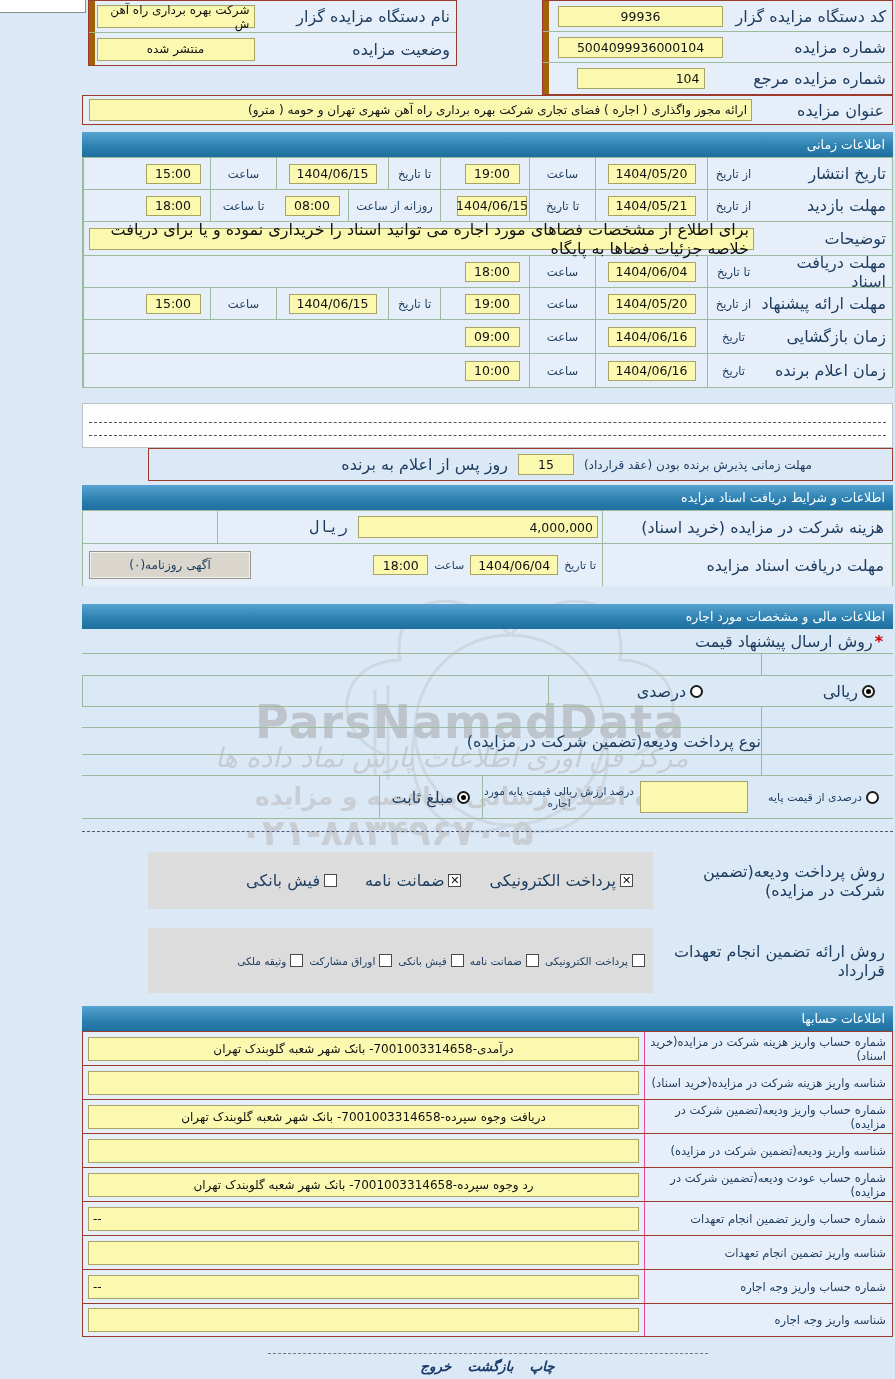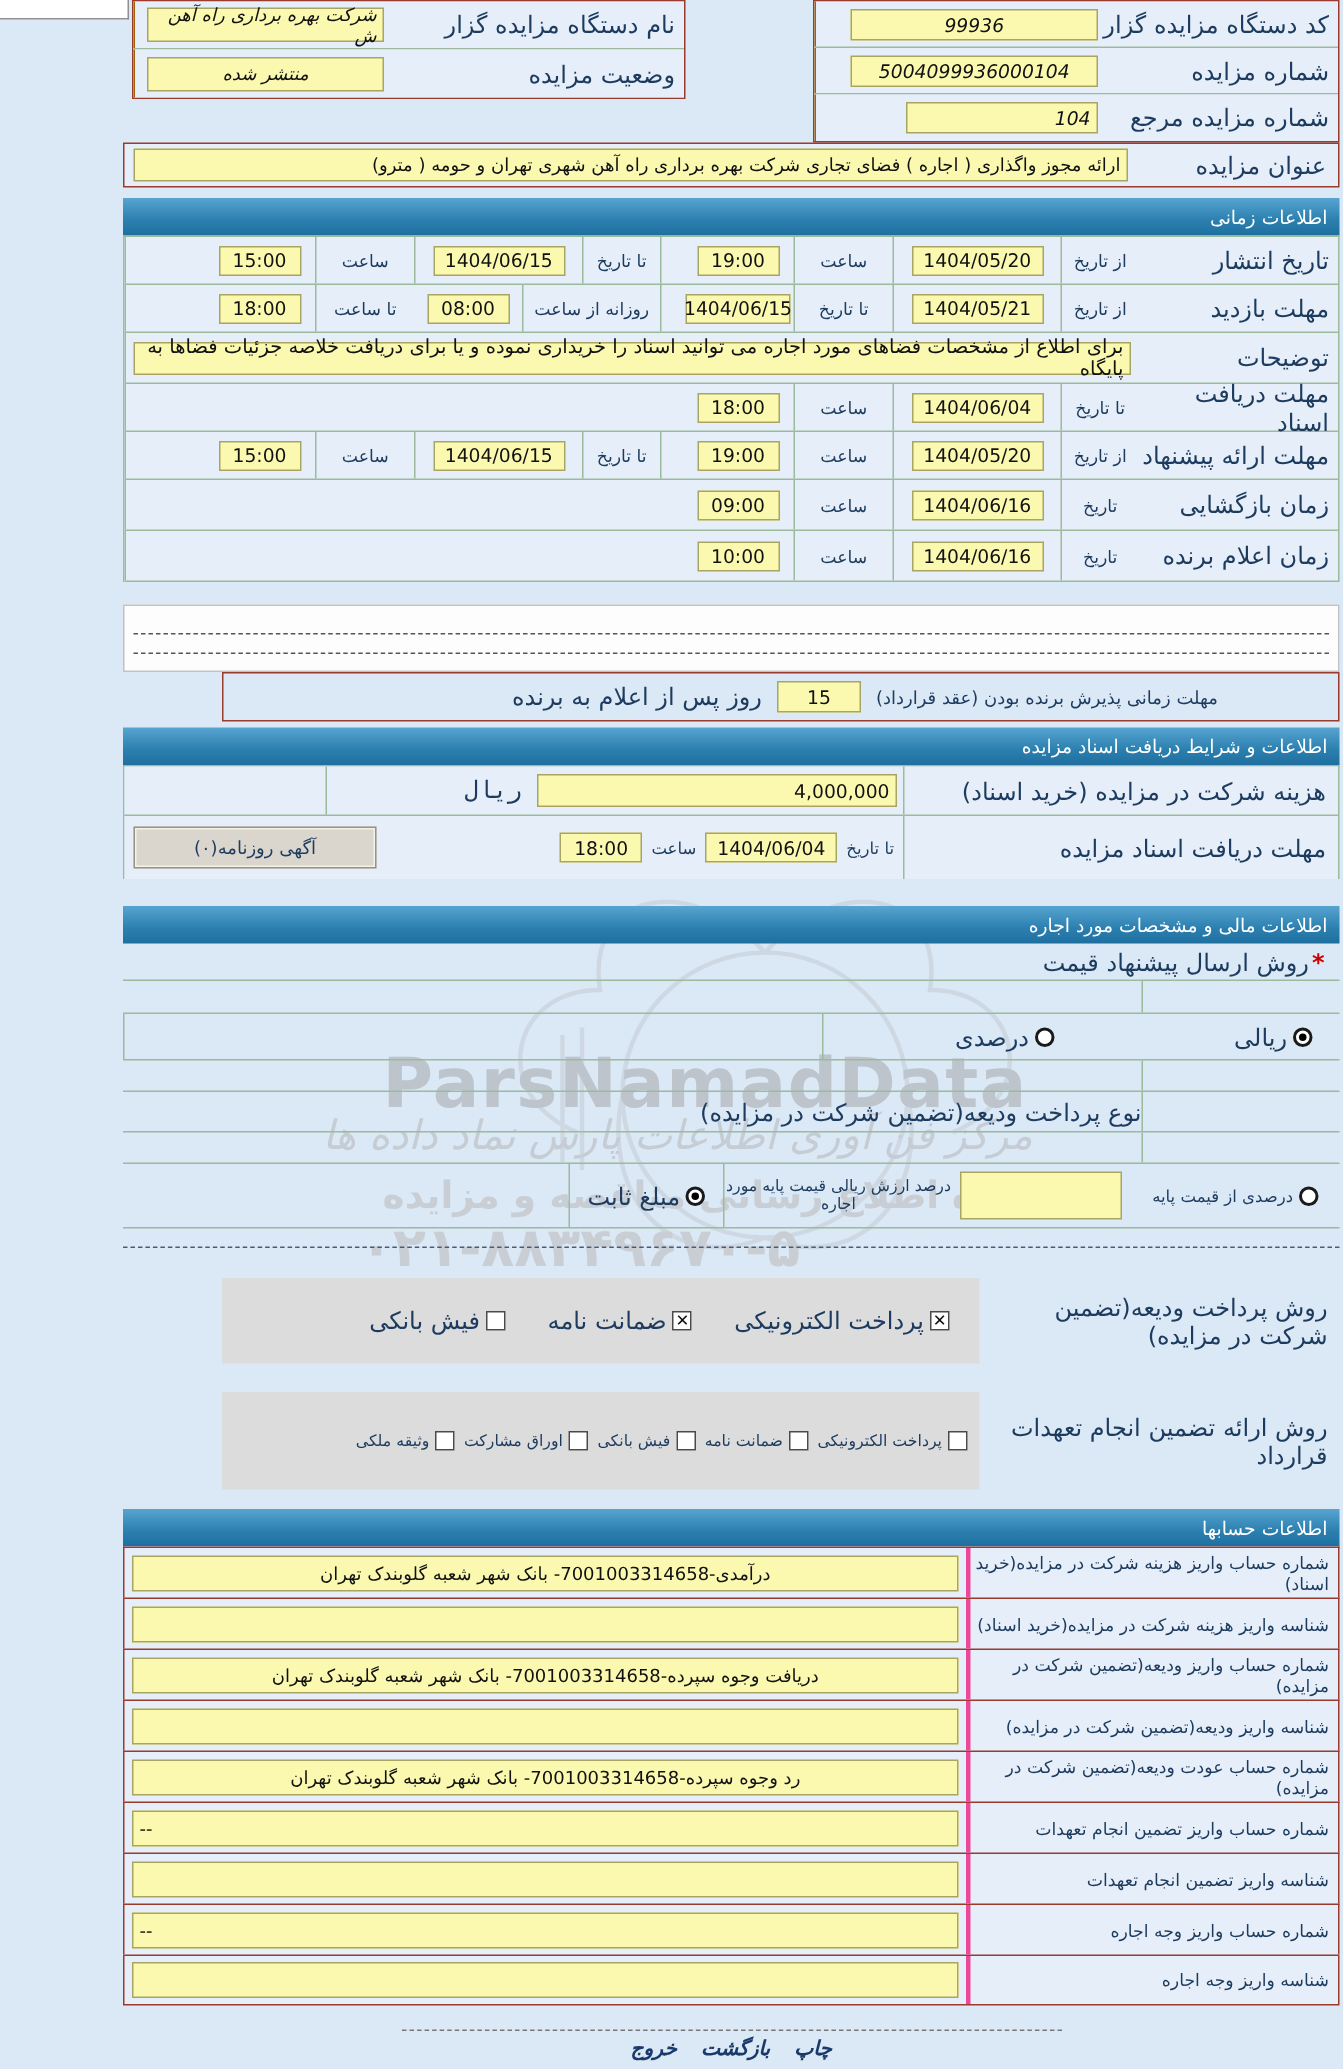--- a/index.html
+++ b/index.html
@@ -24,21 +24,21 @@
   .hdr{height:25px;line-height:25px;color:#fff;font-weight:normal;font-size:12.5px;padding-right:8px;background:linear-gradient(#57a4d1,#2b7fae 60%,#1e6f9f);box-sizing:border-box;}
   .cell{display:flex;align-items:center;box-sizing:border-box;height:100%;}
   .bl{border-left:1px solid #9cba9c;}
   
   .top-area{position:relative;height:95px;}
   .tbl-right{position:absolute;right:0;top:0;width:349px;}
   .tbl-left{position:absolute;left:6px;top:0;width:367px;}
   .trow{display:flex;align-items:center;background:#e6eff9;border-bottom:1px solid #9cba9c;box-sizing:border-box;}
   .trow .tl{justify-content:flex-start;padding-right:6px;}
   .tl{display:flex;align-items:center;height:100%;box-sizing:border-box;}
-  .tv{display:flex;align-items:center;flex:1;height:100%;box-sizing:border-box;border-left:1px solid #a16207;font-style:italic;}
+  .tv{display:flex;align-items:center;justify-content:center;flex:1;height:100%;box-sizing:border-box;border-left:6px solid #a16207;}
   
   .title-row{display:flex;align-items:center;height:28px;background:#e6eff9;}
   .title-row .tlabel{width:140px;padding-right:8px;box-sizing:border-box;}
   .title-row .tval{flex:1;height:22px;margin-left:6px;}
   
   .ttable{border:1px solid #9cba9c;border-bottom:none;}
   .trw{display:flex;background:#e6eff9;border-bottom:1px solid #9cba9c;box-sizing:border-box;align-items:center;}
   .c-label{width:133px;padding-right:6px;justify-content:flex-start;}
   .c-sub{width:52px;justify-content:center;font-size:11.5px;}
   .c-sub2{width:92px;justify-content:center;font-size:11.5px;}
@@ -77,21 +77,21 @@
   .radio.on::after{content:'';display:block;width:5px;height:5px;margin:2px;background:#000;border-radius:50%;}
   .opt{display:flex;align-items:center;gap:4px;}
   .cb{width:13px;height:13px;border:1px solid #4a4a4a;background:#fff;box-sizing:border-box;display:inline-flex;align-items:center;justify-content:center;font-size:11px;color:#111;flex:none;}
   .cb.on::after{content:'\2715';font-weight:bold;margin-top:-1px;}
   .dashrow{height:24px;display:flex;align-items:center;}
   .dashline{width:100%;border-top:1px dashed #4a5a78;}
   .graypanel{background:#dcdcdc;display:flex;align-items:center;box-sizing:border-box;}
   
   .brow{display:flex;align-items:center;height:34px;background:#e6eff9;border:1px solid #9a3b2e;border-bottom:none;box-sizing:border-box;}
   .brow:last-child{border-bottom:1px solid #9a3b2e;}
-  .b-label{width:248px;padding-right:6px;box-sizing:border-box;font-size:11.5px;display:flex;align-items:center;height:100%;border-left:3px solid #ec4899;}
+  .b-label{width:248px;padding-right:6px;box-sizing:border-box;font-size:11.5px;display:flex;align-items:center;height:100%;border-left:1px solid #ec4899;}
   .b-val{flex:1;height:24px;margin:0 5px;justify-content:center;font-size:12px;}
   .b-val.dash-val{justify-content:flex-end;}
   
   .footer{margin-top:16px;display:flex;flex-direction:column;align-items:center;}
   .footer .fdash{width:440px;border-top:1px dashed #777;}
   .flinks{margin-top:4px;display:flex;gap:16px;font-size:13.5px;font-weight:bold;font-style:italic;color:#1a3a6b;}
   .flinks span{cursor:pointer;}
 </style>
 </head>
 <body>
@@ -203,21 +203,21 @@
         <div class="cell c-hl bl lbl">تا ساعت</div>
         <div class="cell c-hr">
             <div class="yellow ybox d55 ltr">18:00</div>
           </div>
         <div class="cell c-fill bl"></div>
       </div>
 
       <div class="trw" style="height:34px;">
         <div class="cell c-label lbl">توضیحات</div>
         <div class="cell bl" style="flex:1;padding:0 5px;">
-          <div class="yellow" style="flex:1;height:22px;font-size:13px;justify-content:flex-start;">برای اطلاع از مشخصات فضاهای مورد اجاره می توانید اسناد را خریداری نموده و یا برای دریافت خلاصه جزئیات فضاها به پایگاه</div>
+          <div class="yellow" style="flex:1;height:22px;font-size:16px;justify-content:flex-start;">برای اطلاع از مشخصات فضاهای مورد اجاره می توانید اسناد را خریداری نموده و یا برای دریافت خلاصه جزئیات فضاها به پایگاه</div>
         </div>
       </div>
 
       <div class="trw" style="height:32px;">
         <div class="cell c-label lbl">مهلت دریافت اسناد</div>
         <div class="cell c-sub bl lbl">تا تاریخ</div>
         <div class="cell c-date bl">
             <div class="yellow ybox d88 ltr">1404/06/04</div>
           </div>
         <div class="cell c-hl bl lbl">ساعت</div>

